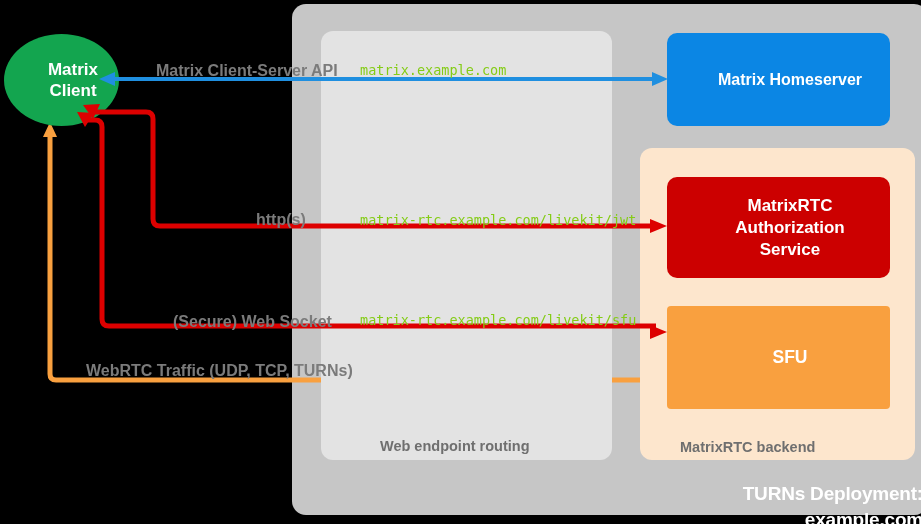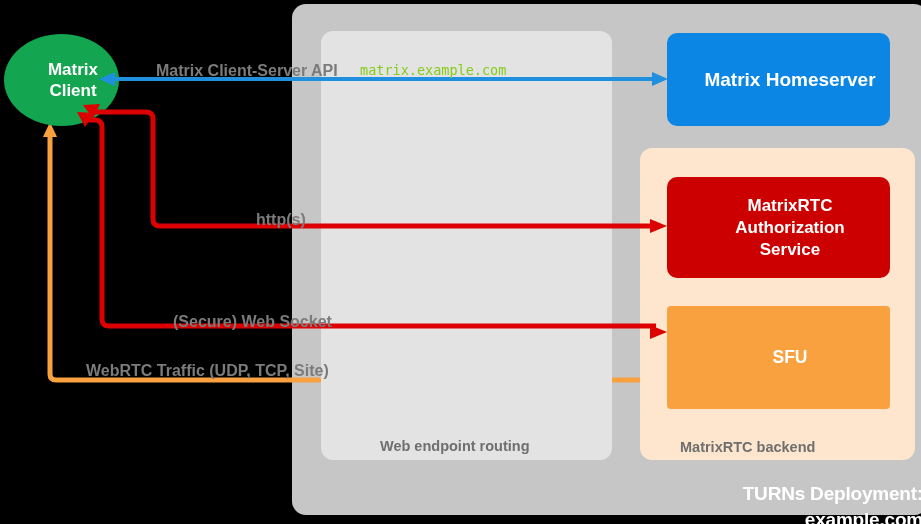--- a/index.html
+++ b/index.html
@@ -48,21 +48,21 @@
     left:4px;top:34px;width:92px;height:92px;
     border-radius:50%;
     background:#13a54f;
     color:#ffffff;font-size:17px;font-weight:bold;
     display:flex;align-items:center;justify-content:center;
     flex-direction:column;line-height:21px;text-align:center;
   }
   #matrix-homeserver{
     left:667px;top:33px;width:200px;height:93px;
     background:#0b86e4;border-radius:10px;
-    color:#ffffff;font-size:19px;font-weight:bold;
+    color:#ffffff;font-size:16px;font-weight:bold;
     display:flex;align-items:center;justify-content:center;text-align:center;
   }
   #matrixrtc-auth{
     left:667px;top:177px;width:200px;height:101px;
     background:#cc0000;border-radius:10px;
     color:#ffffff;font-size:17px;font-weight:bold;line-height:22px;
     display:flex;align-items:center;justify-content:center;
     flex-direction:column;text-align:center;
   }
   #sfu{
@@ -158,23 +158,25 @@
     <span>MatrixRTC</span>
     <span>Authorization</span>
     <span>Service</span>
   </div>
 
   <div class="abs" id="sfu">
     <span>SFU</span>
   </div>
 
   <div class="abs url-label" id="url-matrix">matrix.example.com</div>
+  <div class="abs url-label" id="url-jwt">matrix-rtc.example.com/livekit/jwt</div>
+  <div class="abs url-label" id="url-sfu">matrix-rtc.example.com/livekit/sfu</div>
 
   <div class="abs proto-label" id="lbl-csapi">Matrix Client-Server API</div>
   <div class="abs proto-label" id="lbl-https">http(s)</div>
   <div class="abs proto-label" id="lbl-ws">(Secure) Web Socket</div>
-  <div class="abs proto-label" id="lbl-webrtc">WebRTC Traffic (UDP, TCP, Site)</div>
+  <div class="abs proto-label" id="lbl-webrtc">WebRTC Traffic (UDP, TCP, TURNs)</div>
 
   <div class="abs" id="web-endpoint-routing-label">Web endpoint routing</div>
   <div class="abs" id="matrixrtc-backend-label">MatrixRTC backend</div>
   <div class="abs" id="site-deployment-label">TURNs Deployment: example.com</div>
 
 </div>
 
 </body></html>

